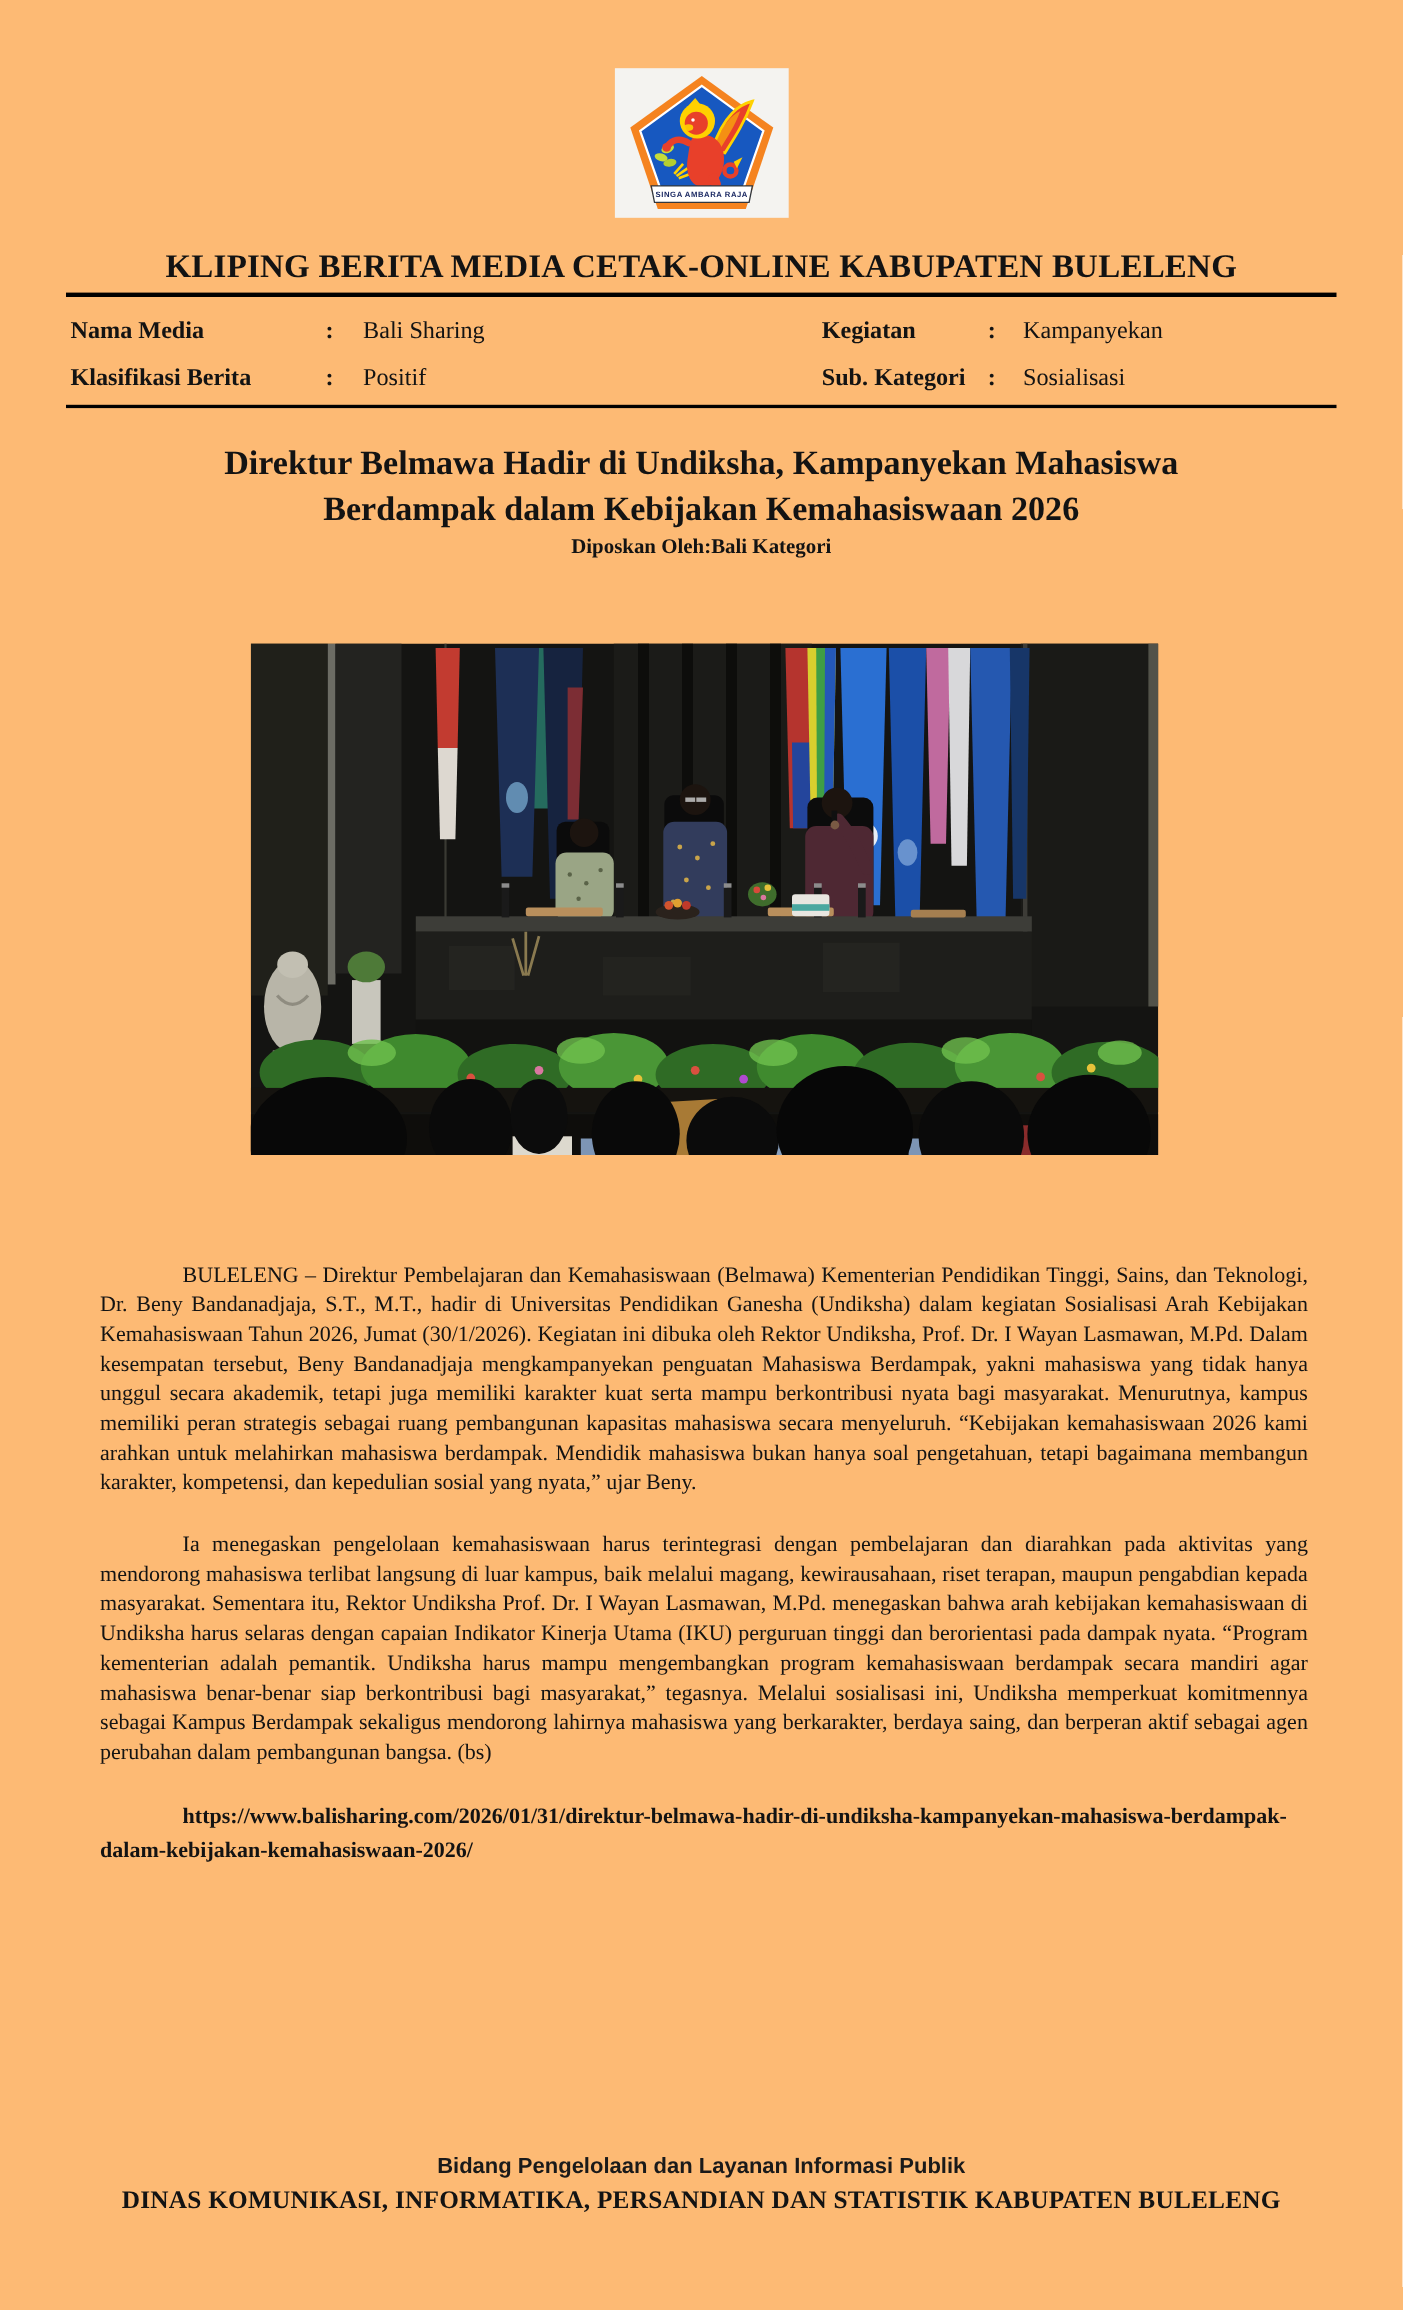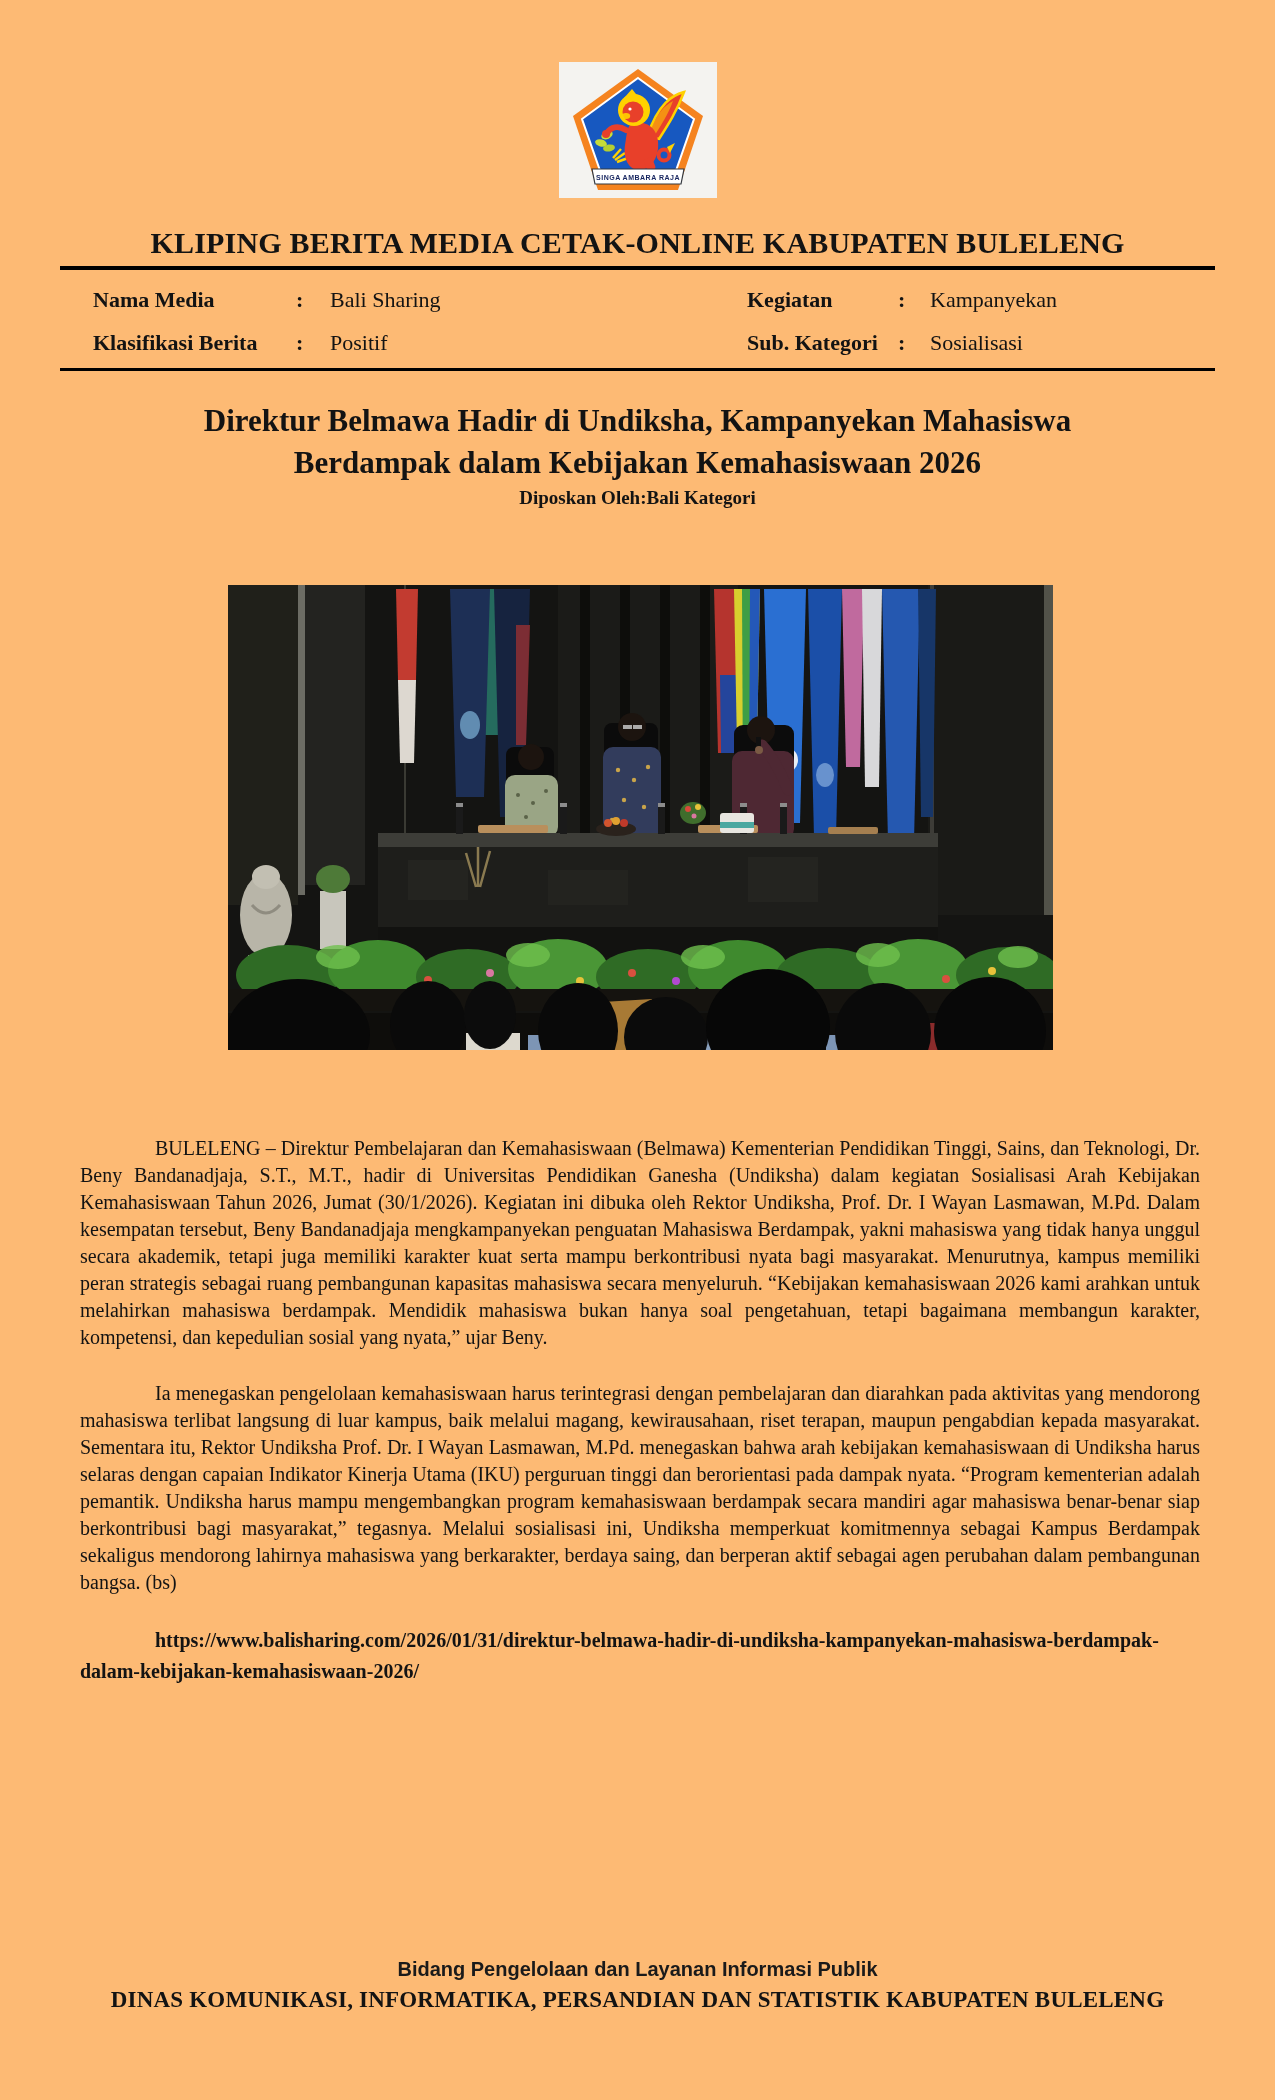--- a/index.html
+++ b/index.html
@@ -37,21 +37,21 @@
   }
   .rule { position: absolute; left: 60px; width: 1155px; background: #000; }
   .rule-1 { top: 266px; height: 4px; }
   .rule-2 { top: 368px; height: 3px; }
   .meta-row { position: absolute; left: 0; width: 100%; height: 30px; font-size: 22px; }
   .meta-row-1 { top: 287px; }
   .meta-row-2 { top: 330px; }
   .meta-label { position: absolute; font-weight: bold; }
   .meta-colon { position: absolute; font-weight: bold; }
   .meta-value { position: absolute; font-weight: normal; }
-  .ml-left  { left: 93px; }
+  .ml-left  { left: 64px; }
   .mc-left  { left: 296px; }
   .mv-left  { left: 330px; }
   .ml-right { left: 747px; }
   .mc-right { left: 898px; }
   .mv-right { left: 930px; }
   .article-title {
     position: absolute;
     top: 400px;
     left: 50%;
     transform: translateX(-50%);
@@ -80,21 +80,21 @@
   }
   .body-block {
     position: absolute;
     top: 1130px;
     left: 75px;
     width: 1130px;
     font-size: 20px;
     line-height: 27px;
     text-align: justify;
   }
-  .body-block p { margin: 5px; text-indent: 75px; }
+  .body-block p { margin: 16px; text-indent: 75px; }
   .body-block p + p { margin-top: 29px; }
   .source-url {
     margin-top: 36px;
     font-weight: bold;
     text-indent: 0;
     line-height: 31px;
     overflow-wrap: anywhere;
     text-align: left;
   }
   .footer {

